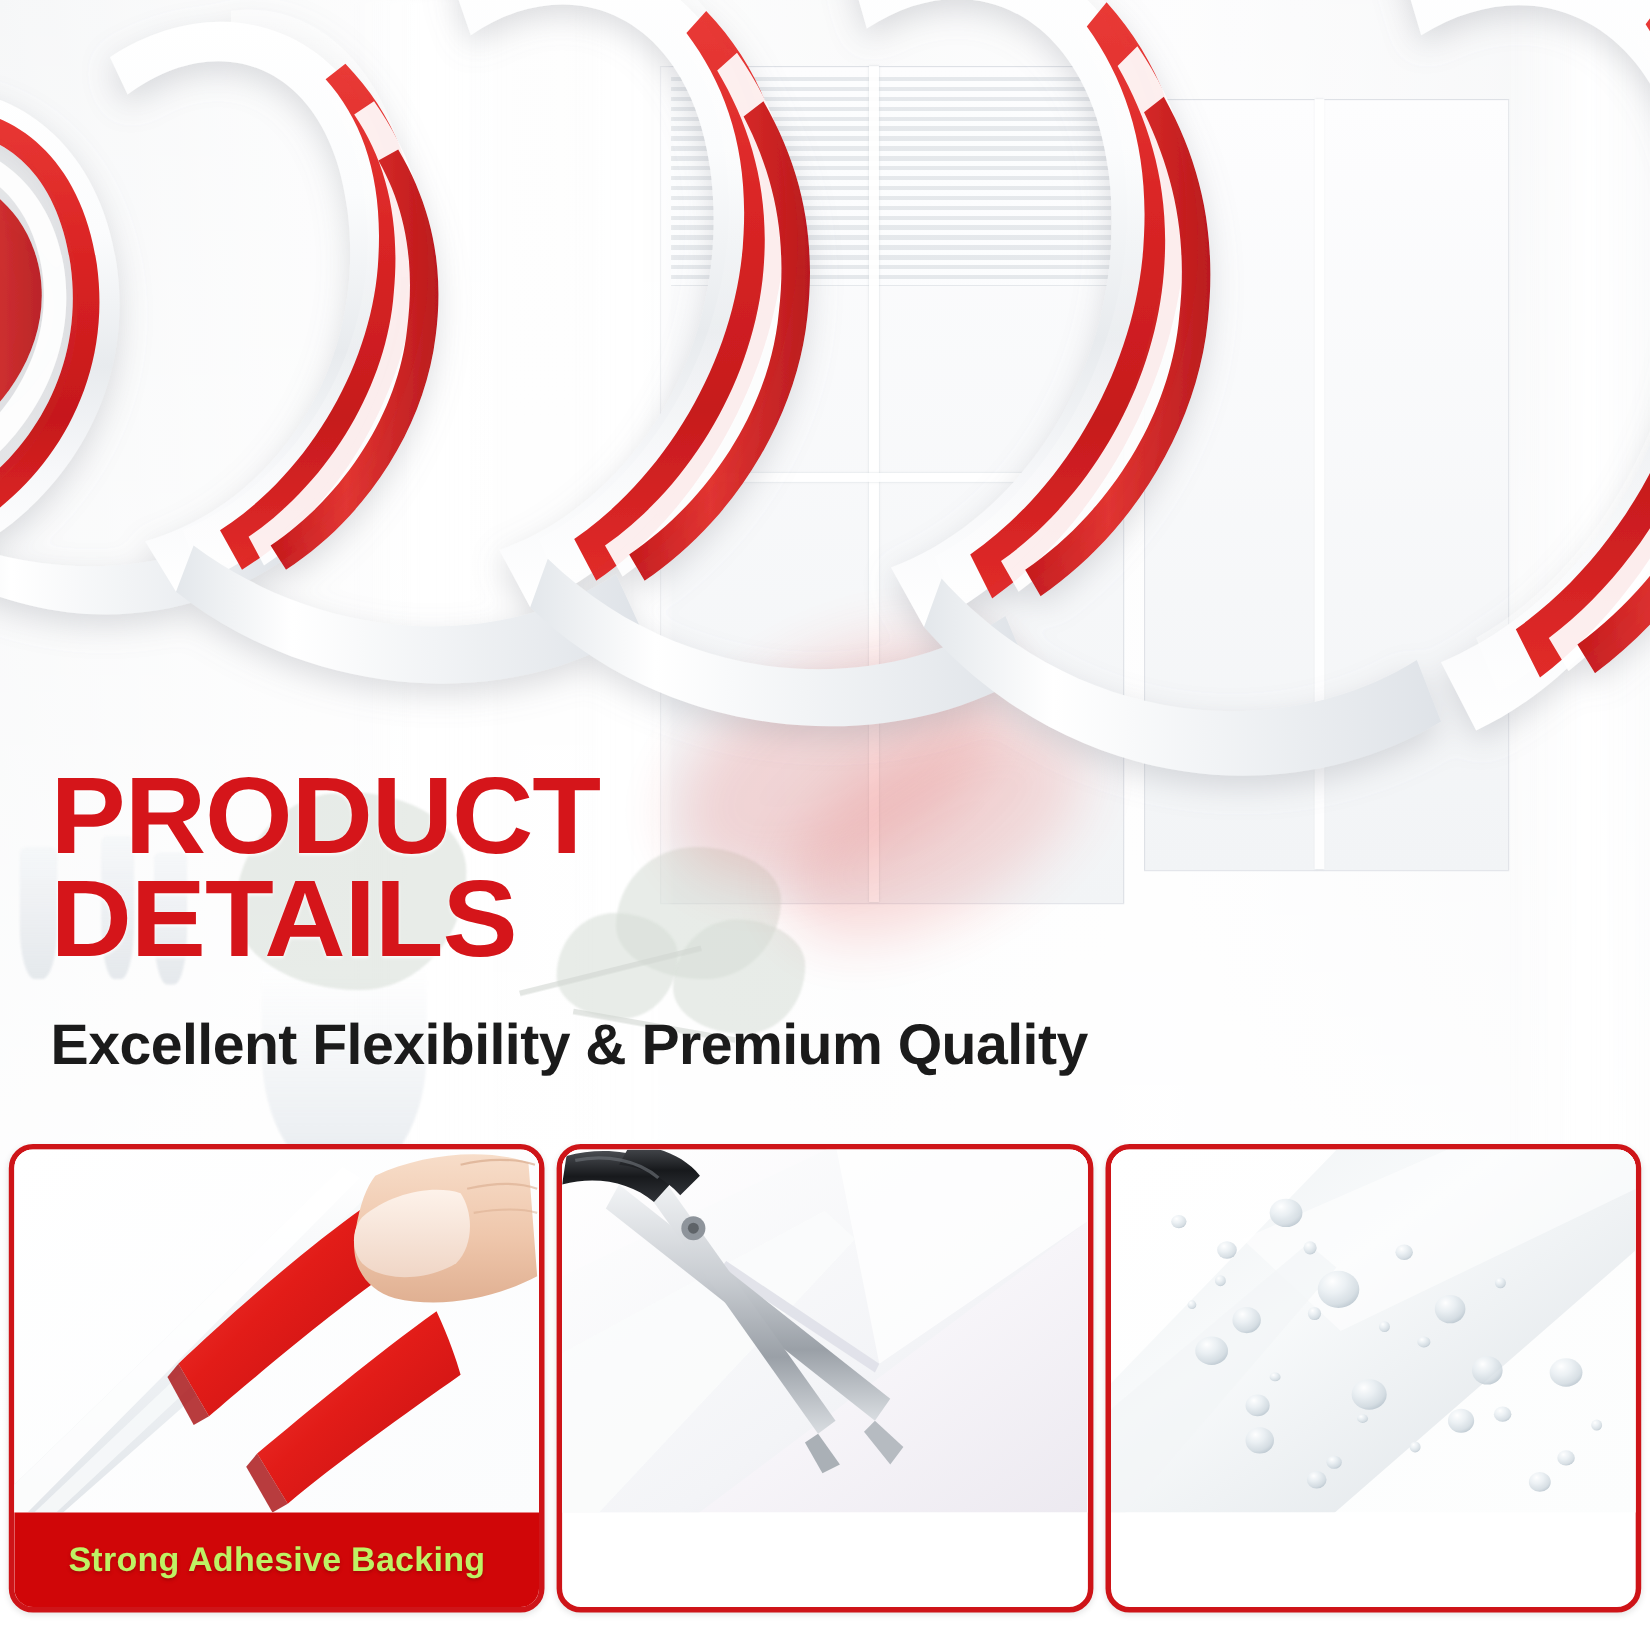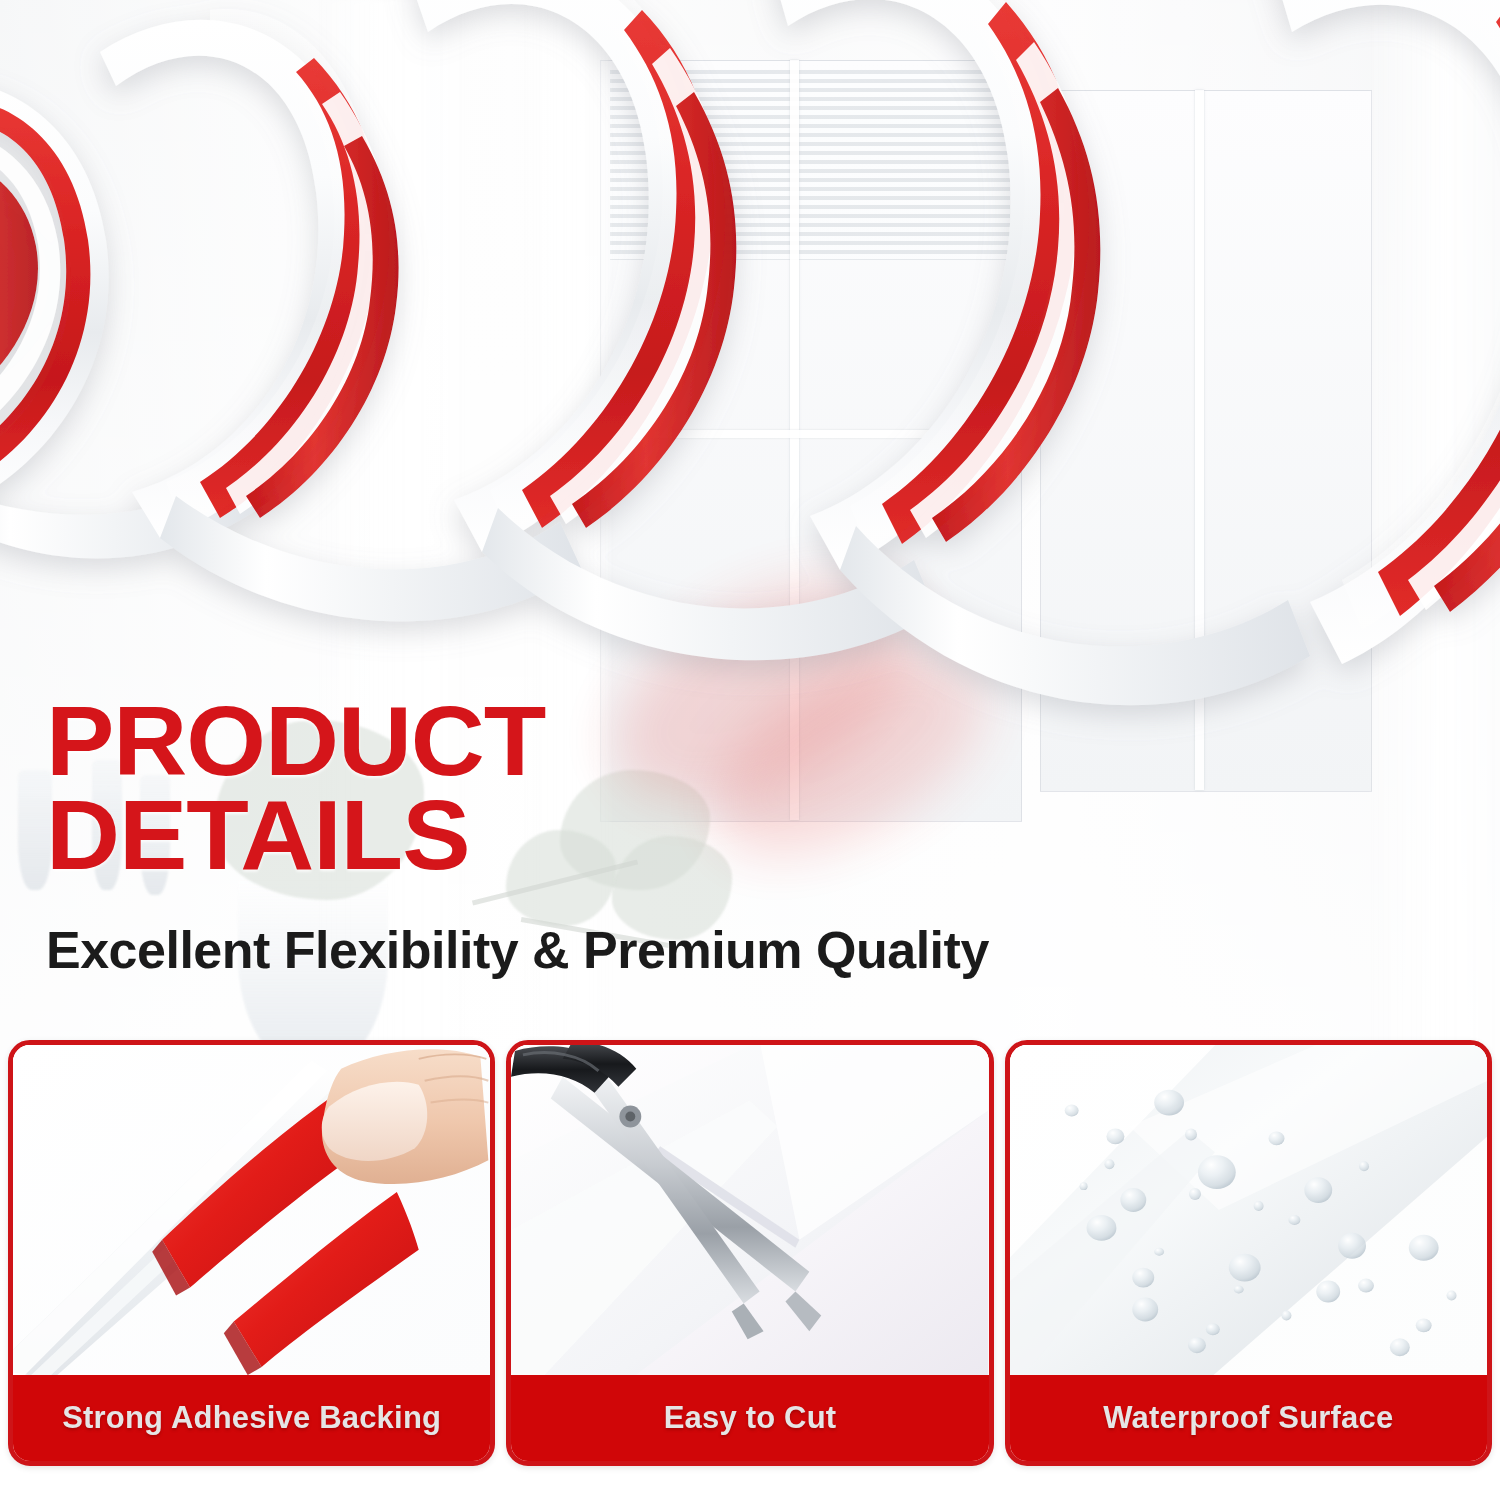--- a/index.html
+++ b/index.html
@@ -58,21 +58,21 @@
   }
 
   
   .panels{position:absolute;left:8px;top:1040px;width:1484px;height:426px;
           display:flex;gap:11px;}
   .panel{position:relative;flex:1 1 0;background:#ffffff;
          border:5px solid #CE1418;border-radius:22px;overflow:hidden;
          box-shadow:0 2px 6px rgba(0,0,0,.10);}
   .panel-img{position:absolute;left:0;right:0;top:0;bottom:86px;overflow:hidden;background:#fff;}
   .caption{position:absolute;left:0;right:0;bottom:0;height:86px;
-           background:#D00608;color:#e5e5e5;
+           background:#D00608;color:#bef264;
            display:flex;align-items:center;justify-content:center;
            font-size:31px;font-weight:bold;letter-spacing:.2px;
            text-shadow:0 2px 3px rgba(120,0,0,.45);}
   .panel-img svg{width:100%;height:100%;display:block;}
 </style>
 </head>
 <body>
 
 <div id="stage">
 
@@ -296,21 +296,20 @@
           <path d="M 234 264 L 254 292 L 238 300 L 222 272 Z" fill="#aab0b6"></path>
 
           <circle cx="120" cy="76" r="11" fill="#8e949b"></circle>
           <circle cx="120" cy="76" r="5" fill="#5e6368"></circle>
 
           <path d="M 4 10 C 40 0, 82 6, 104 30 L 84 52 C 62 34, 32 28, 0 36 Z" fill="url(#p2handle)"></path>
           <path d="M 62 0 C 86 0, 112 10, 126 28 L 108 46 C 94 30, 74 20, 52 18 Z" fill="url(#p2handle)"></path>
           <path d="M 12 14 C 40 8, 70 14, 88 30" stroke="#6b7076" stroke-width="3" fill="none" opacity=".65"></path>
         </svg>
       </div>
-      <div class="caption">Easy to Cut</div>
     </div>
 
     <div class="panel">
       <div class="panel-img">
         <svg viewBox="0 0 480 340" preserveAspectRatio="xMidYMid slice" aria-hidden="true">
           <defs>
             <linearGradient id="p3bg" x1="0" y1="0" x2="1" y2="1">
               <stop offset="0%" stop-color="#ffffff"></stop>
                 <stop offset="100%" stop-color="#fcfdfd"></stop>
             </linearGradient>
@@ -360,17 +359,16 @@
             <ellipse cx="392" cy="308" rx="10" ry="9" fill="url(#p3drop)"></ellipse>
             <ellipse cx="278" cy="276" rx="5" ry="5" fill="url(#p3drop)"></ellipse>
             <ellipse cx="150" cy="212" rx="5" ry="4" fill="url(#p3drop)"></ellipse>
             <ellipse cx="74" cy="146" rx="4" ry="4" fill="url(#p3drop)"></ellipse>
             <ellipse cx="356" cy="126" rx="5" ry="5" fill="url(#p3drop)"></ellipse>
             <ellipse cx="444" cy="256" rx="5" ry="5" fill="url(#p3drop)"></ellipse>
             <ellipse cx="230" cy="250" rx="5" ry="4" fill="url(#p3drop)"></ellipse>
           </g>
         </svg>
       </div>
-      <div class="caption">Waterproof Surface</div>
     </div>
 
   </div>
 </div>
 
 </body></html>

